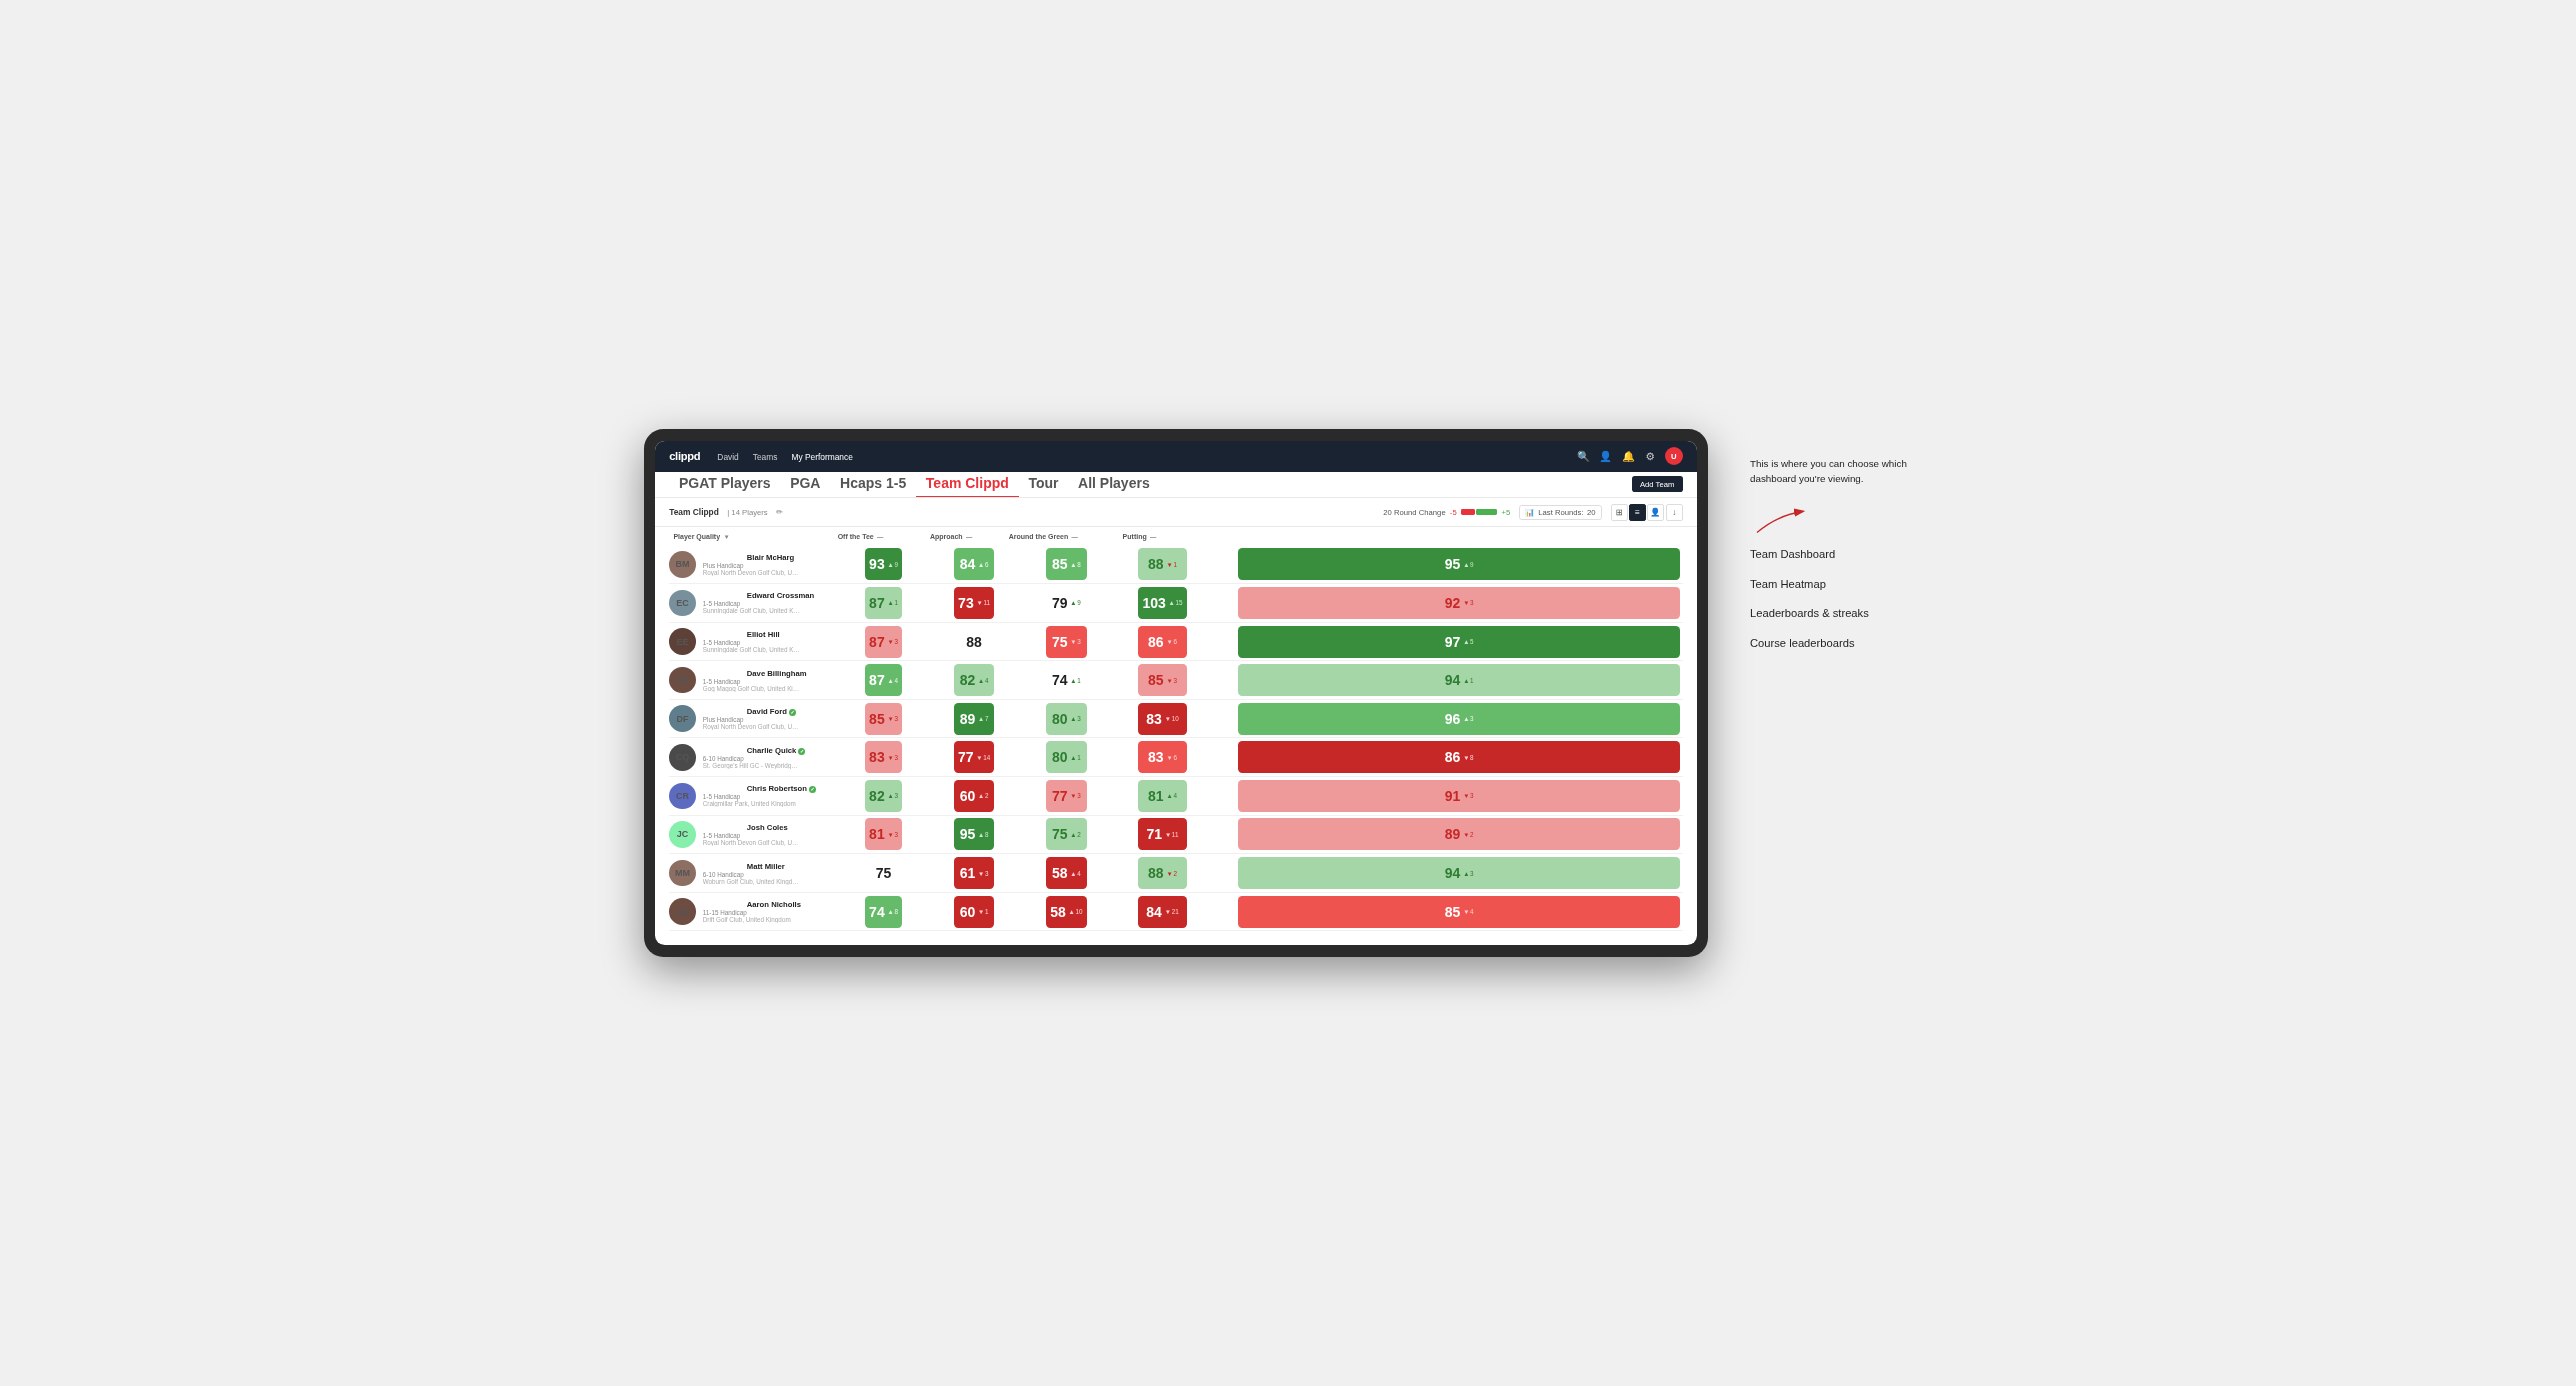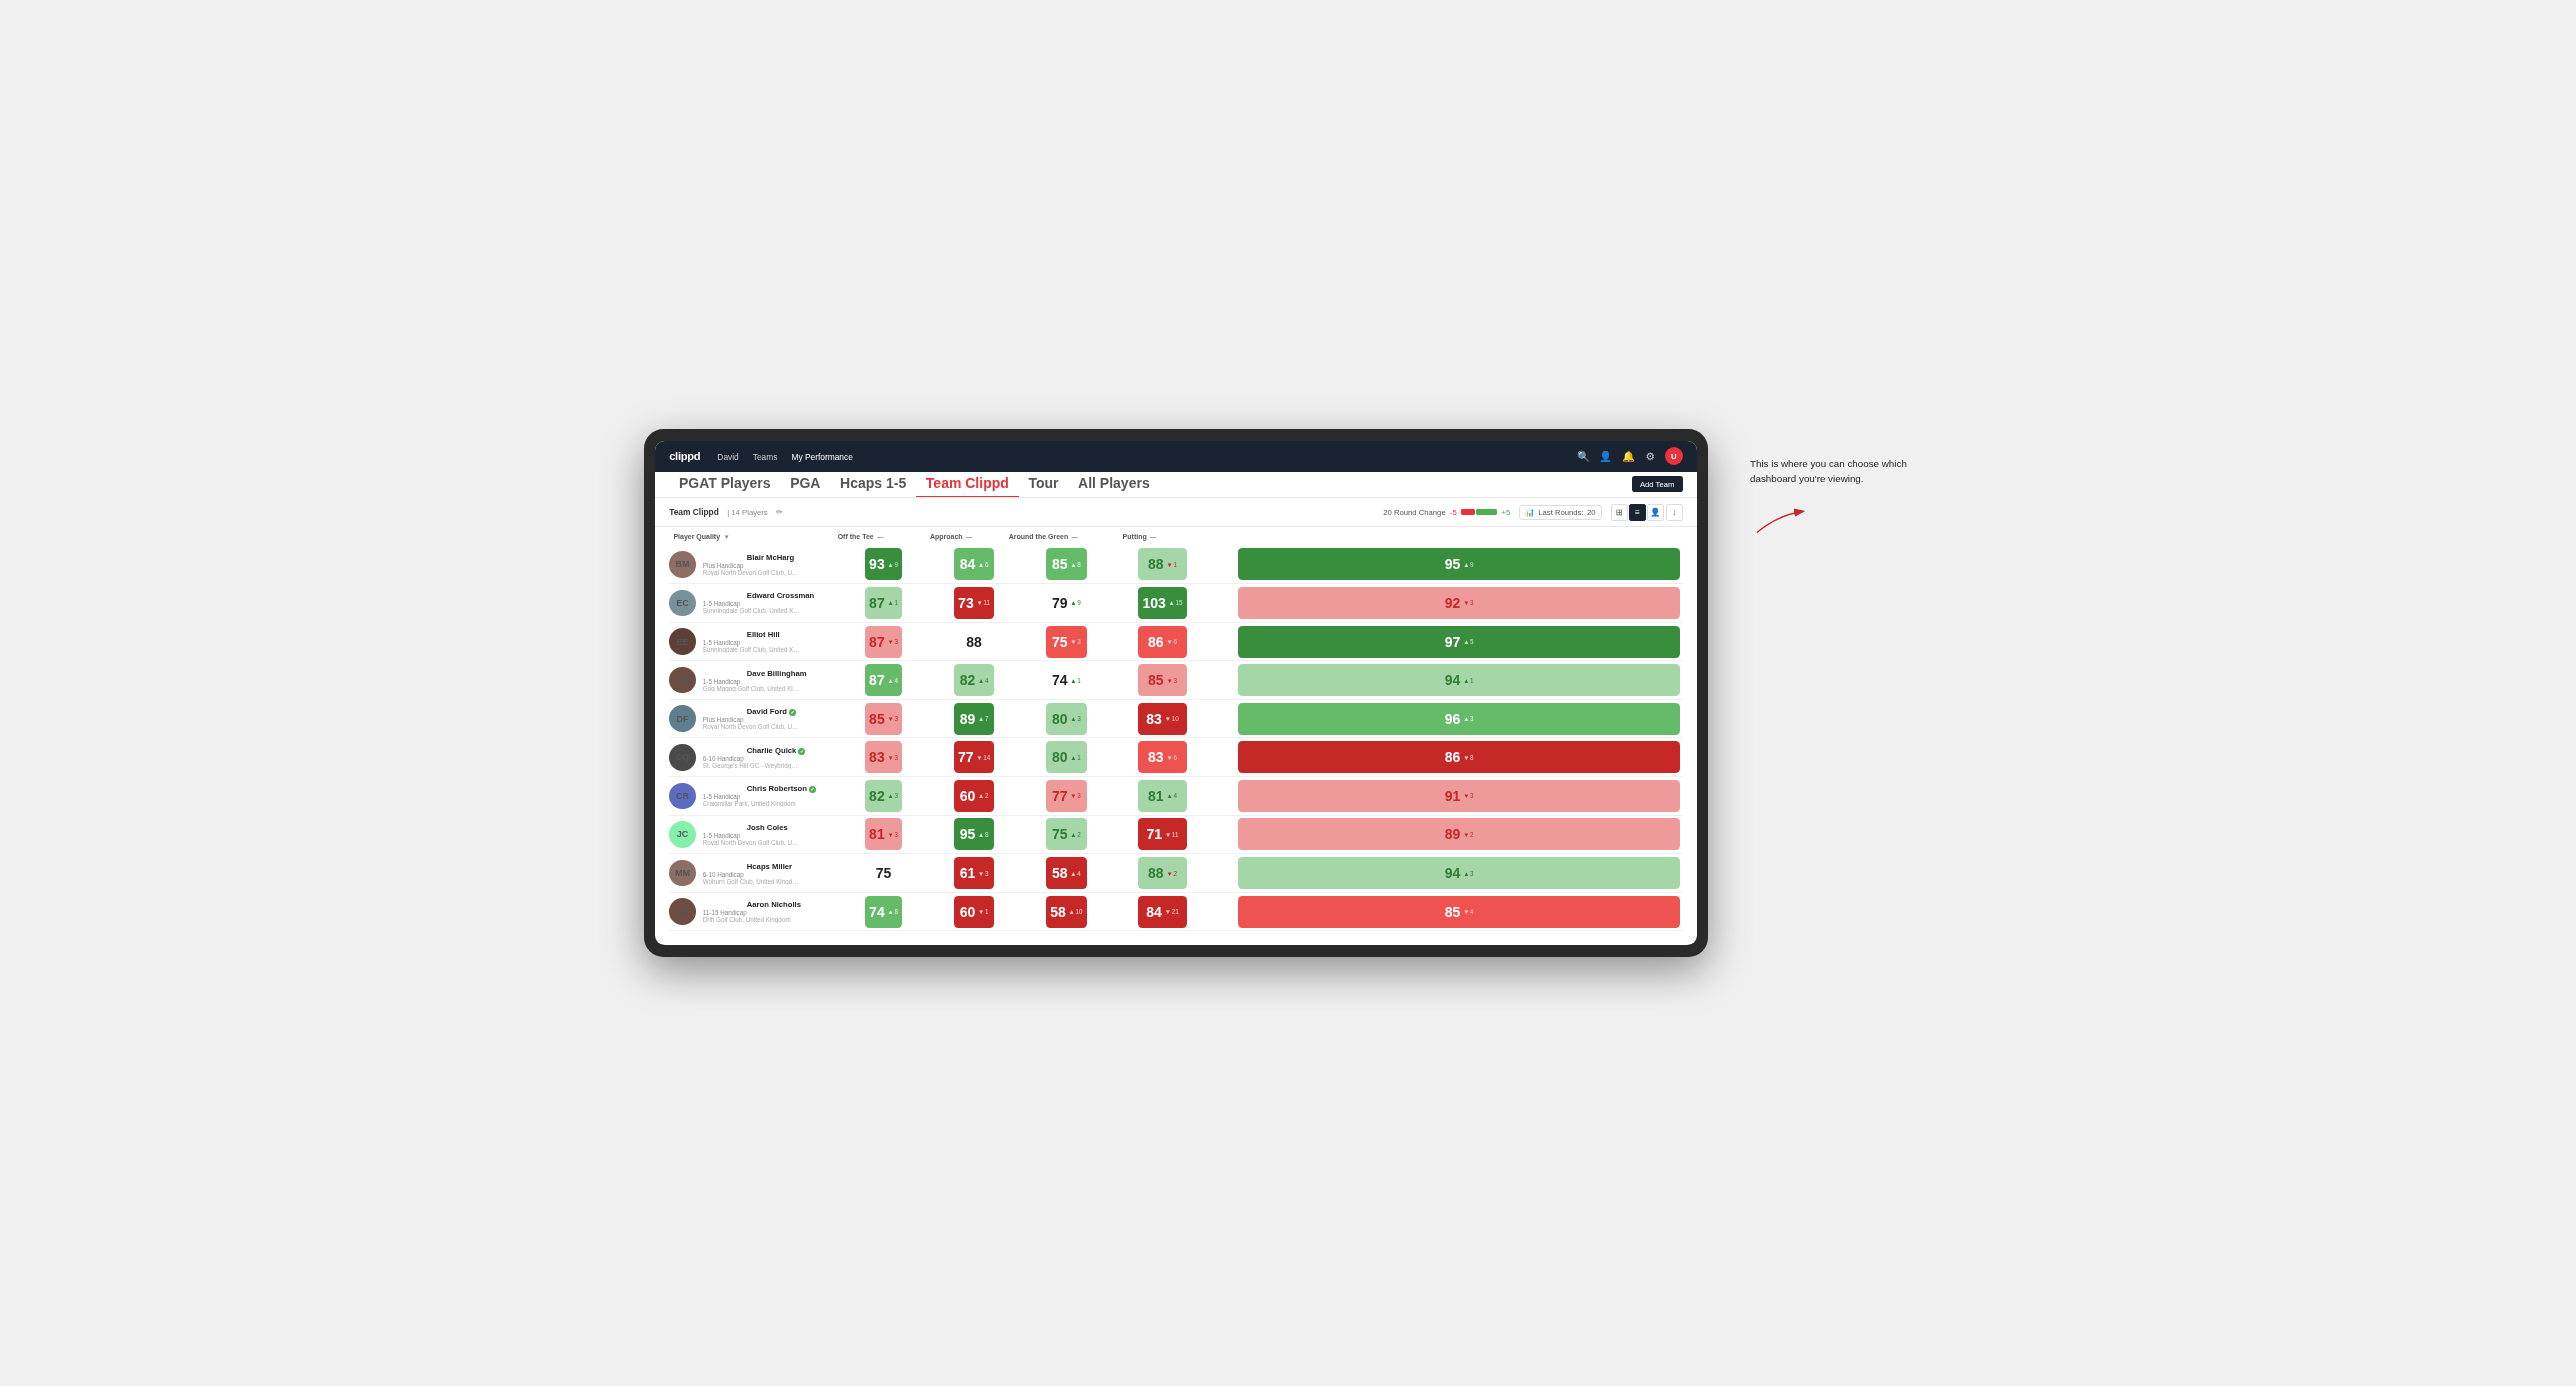--- a/index.html
+++ b/index.html
@@ -797,21 +797,21 @@
                     <span class="score-num">89</span>
                     <span class="score-change down"><span class="arrow-down"></span>2</span>
                   </div>
                 </td>
               </tr>
               <tr>
                 <td>
                   <div class="player-cell">
                     <div class="player-avatar" style="background: rgb(141, 110, 99);">MM</div>
                     <div class="player-info">
-                      <div class="player-name">Hcaps Miller</div>
+                      <div class="player-name">Matt Miller</div>
                       <div class="player-hcap">6-10 Handicap</div>
                       <div class="player-club">Woburn Golf Club, United Kingdom</div>
                     </div>
                   </div>
                 </td>
                 <td class="score-cell">
                   <div class="score-box bg-white">
                     <span class="score-num">75</span>
                   </div>
                 </td>
@@ -893,15 +893,21 @@
     <div style="margin-bottom:11.2px; display:flex; justify-content:flex-start;">
       <svg width="56" height="28" viewBox="0 0 80 40">
         <path d="M10 35 Q40 10 75 5" stroke="#c62828" stroke-width="2" fill="none" marker-end="url(#arr)"></path>
         <defs>
           <marker id="arr" markerWidth="8" markerHeight="8" refX="6" refY="3" orient="auto">
             <path d="M0,0 L0,6 L8,3 z" fill="#c62828"></path>
           </marker>
         </defs>
       </svg>
     </div>
+    <div class="menu-items">
+      <div class="menu-item">Team Dashboard</div>
+      <div class="menu-item">Team Heatmap</div>
+      <div class="menu-item">Leaderboards &amp; streaks</div>
+      <div class="menu-item">Course leaderboards</div>
+    </div>
   </div>
 </div>
 
 
 </body></html>

